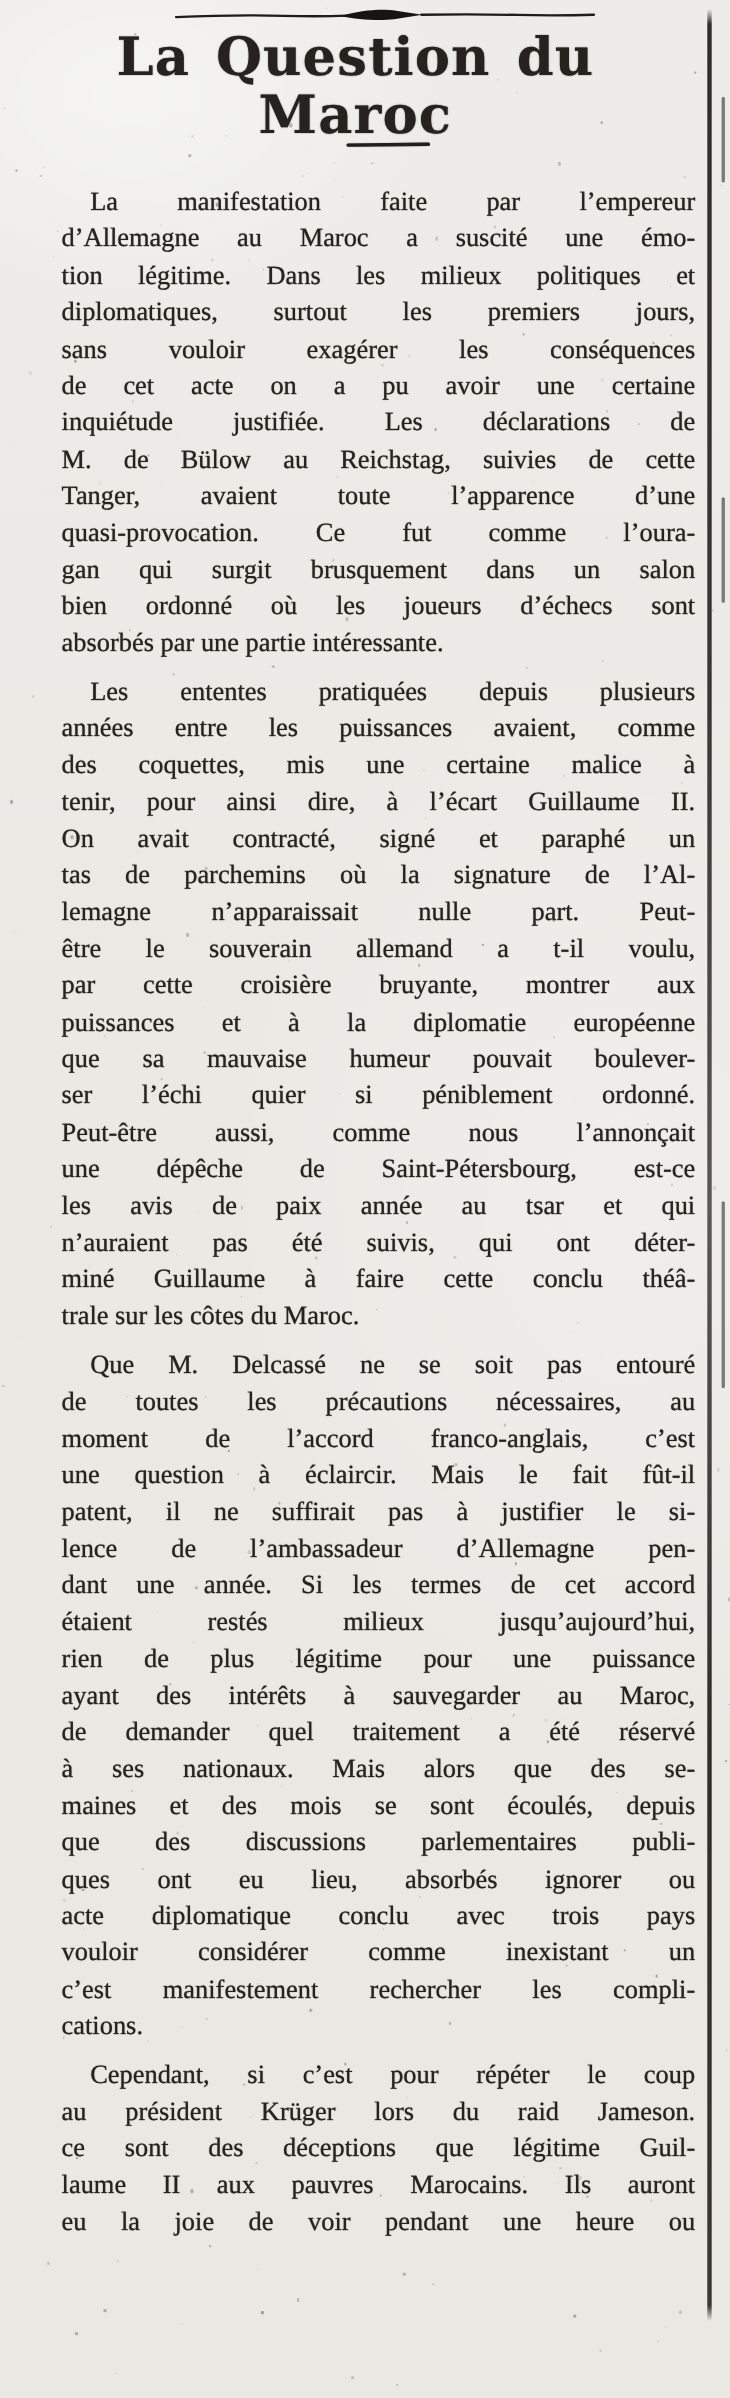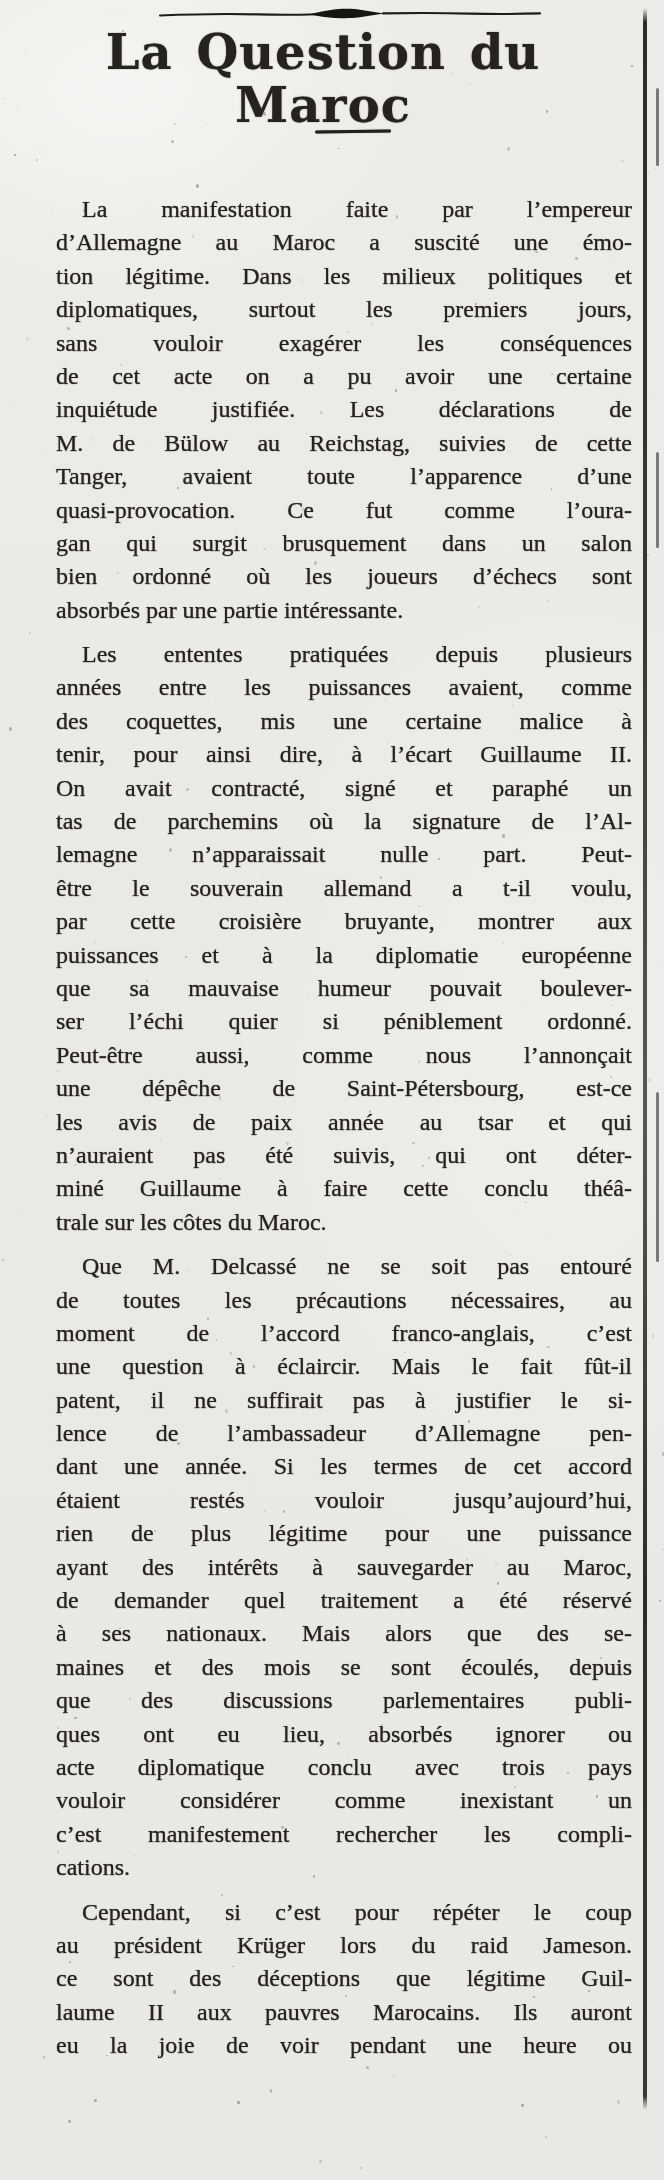--- a/index.html
+++ b/index.html
@@ -33,21 +33,20 @@
     text-shadow:0 0 1.2px rgba(30,28,24,.75);
   }
   .title-rule{
     position:absolute;left:315px;top:130px;width:76px;height:3px;
     background:#21201d;border-radius:2px;transform:rotate(-.6deg);
     box-shadow:0 0 1px rgba(30,30,30,.6);
   }
   .column{
     position:absolute;left:56px;top:168px;width:576px;
     color:var(--ink);
-    margin-top:25px;
   }
   .para{margin:0 0 0 0;}
   .para + .para{margin-top:11px;}
   .line{
     font-size:24px;
     height:33.4px;
     line-height:33.4px;
     text-align:justify;
     text-align-last:justify;
     white-space:nowrap;
@@ -126,21 +125,21 @@
         <div class="line last">trale sur les côtes du Maroc.</div>
       </div>
       <div class="para">
         <div class="line first">Que M. Delcassé ne se soit pas entouré</div>
         <div class="line">de toutes les précautions nécessaires, au</div>
         <div class="line">moment de l’accord franco-anglais, c’est</div>
         <div class="line">une question à éclaircir. Mais le fait fût-il</div>
         <div class="line">patent, il ne suffirait pas à justifier le si-</div>
         <div class="line">lence de l’ambassadeur d’Allemagne pen-</div>
         <div class="line">dant une année. Si les termes de cet accord</div>
-        <div class="line">étaient restés vouloir jusqu’aujourd’hui,</div>
+        <div class="line">étaient restés milieux jusqu’aujourd’hui,</div>
         <div class="line">rien de plus légitime pour une puissance</div>
         <div class="line">ayant des intérêts à sauvegarder au Maroc,</div>
         <div class="line">de demander quel traitement a été réservé</div>
         <div class="line">à ses nationaux. Mais alors que des se-</div>
         <div class="line">maines et des mois se sont écoulés, depuis</div>
         <div class="line">que des discussions parlementaires publi-</div>
         <div class="line">ques ont eu lieu, absorbés ignorer ou</div>
         <div class="line">acte diplomatique conclu avec trois pays</div>
         <div class="line">vouloir considérer comme inexistant un</div>
         <div class="line">c’est manifestement rechercher les compli-</div>

